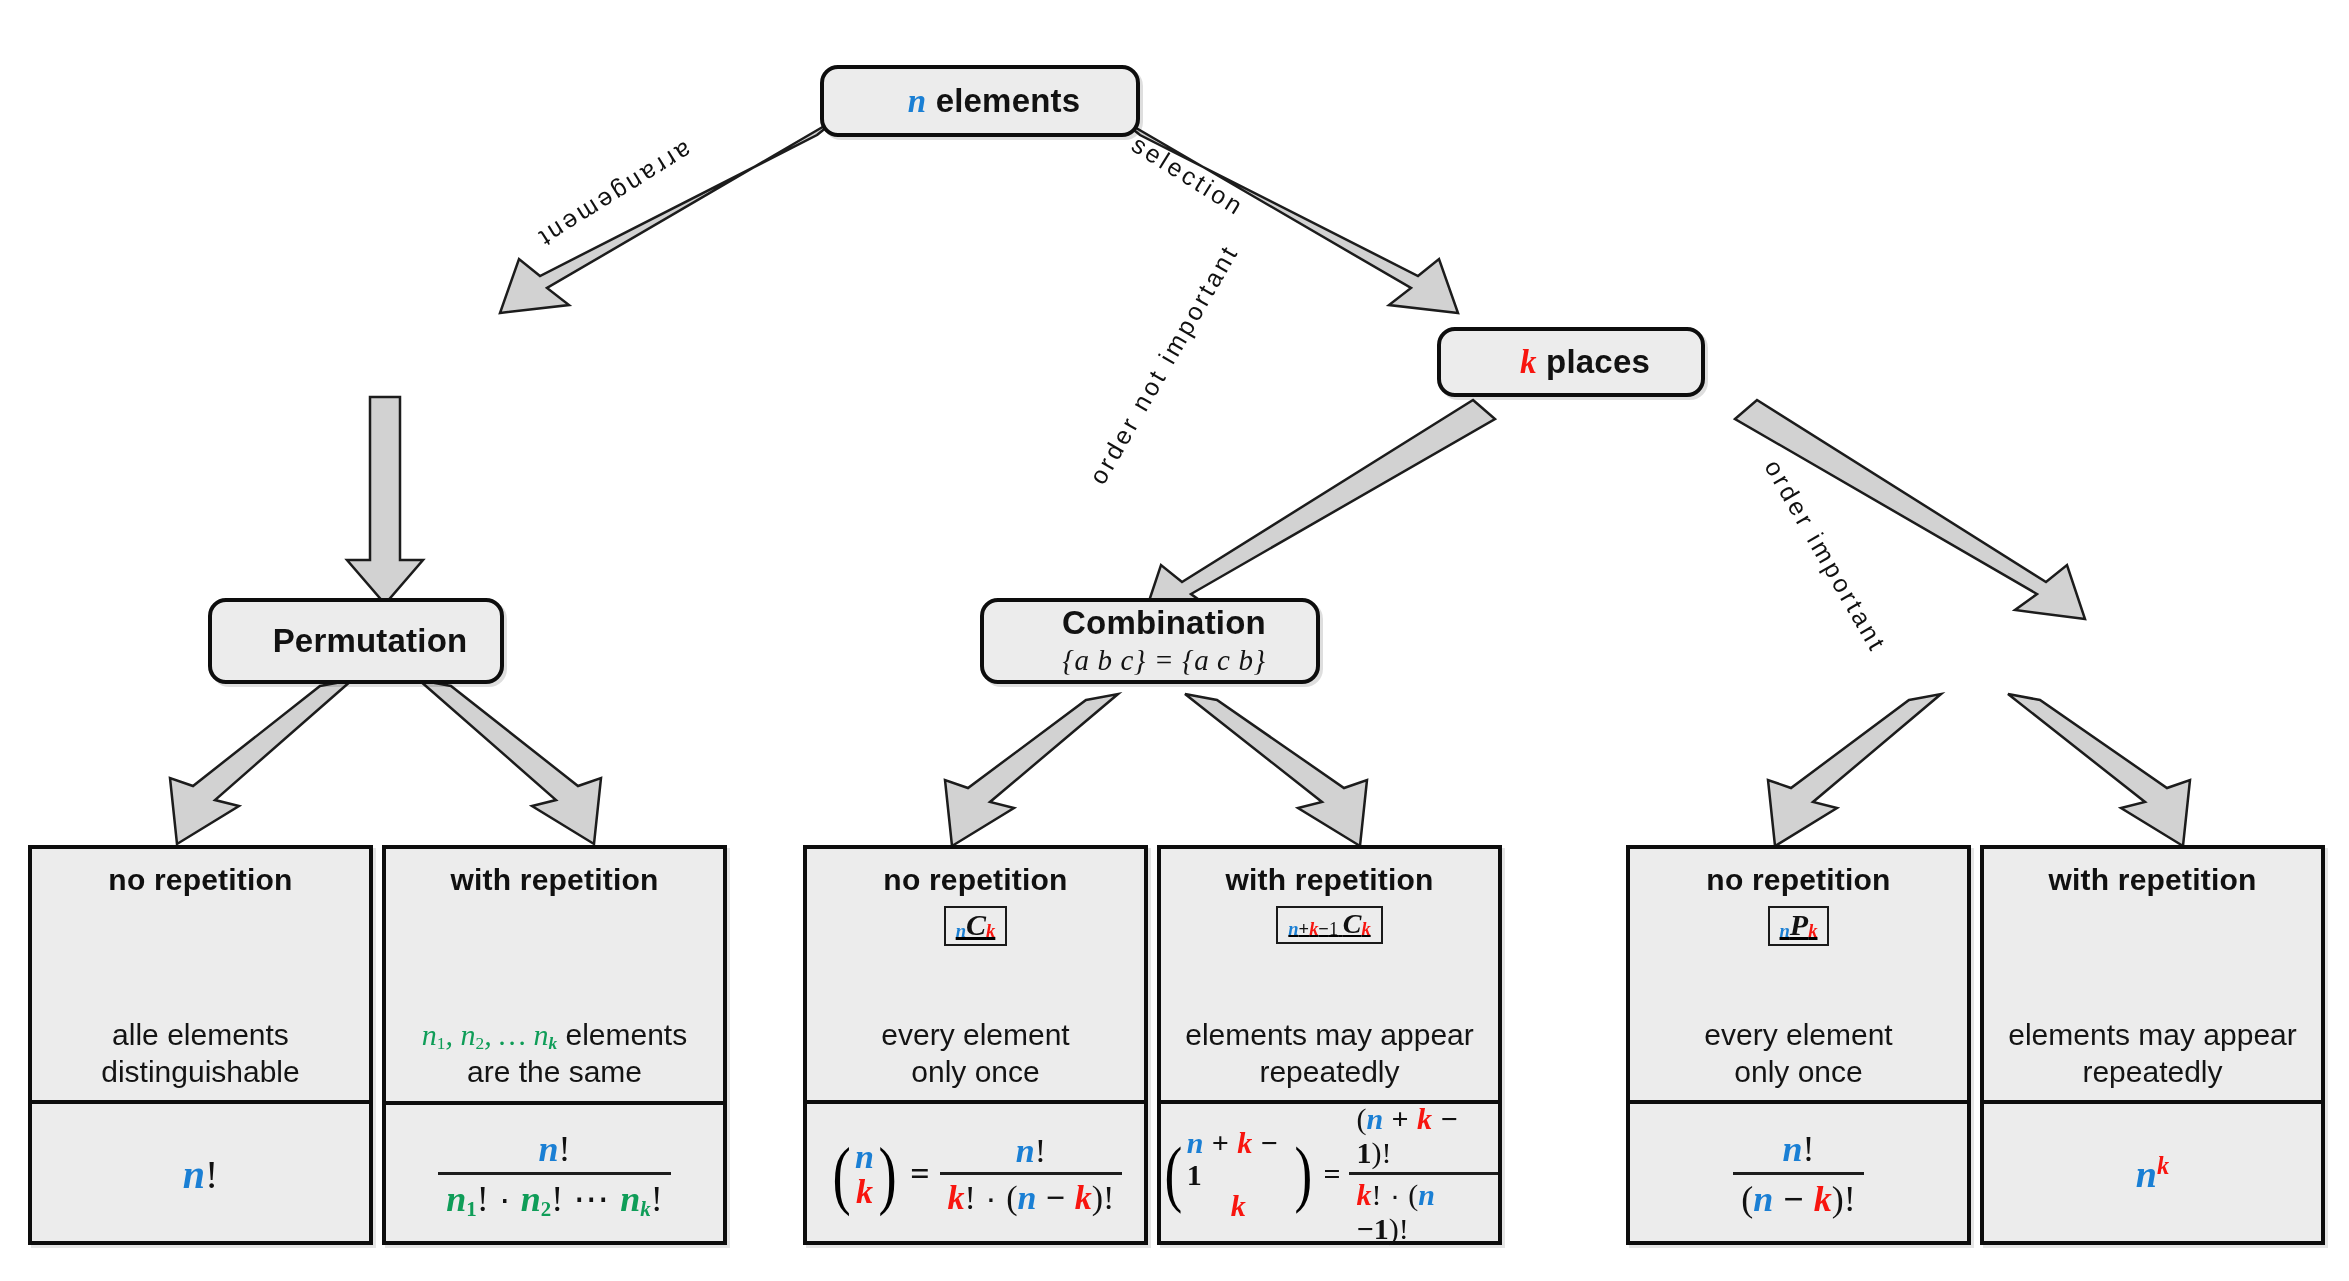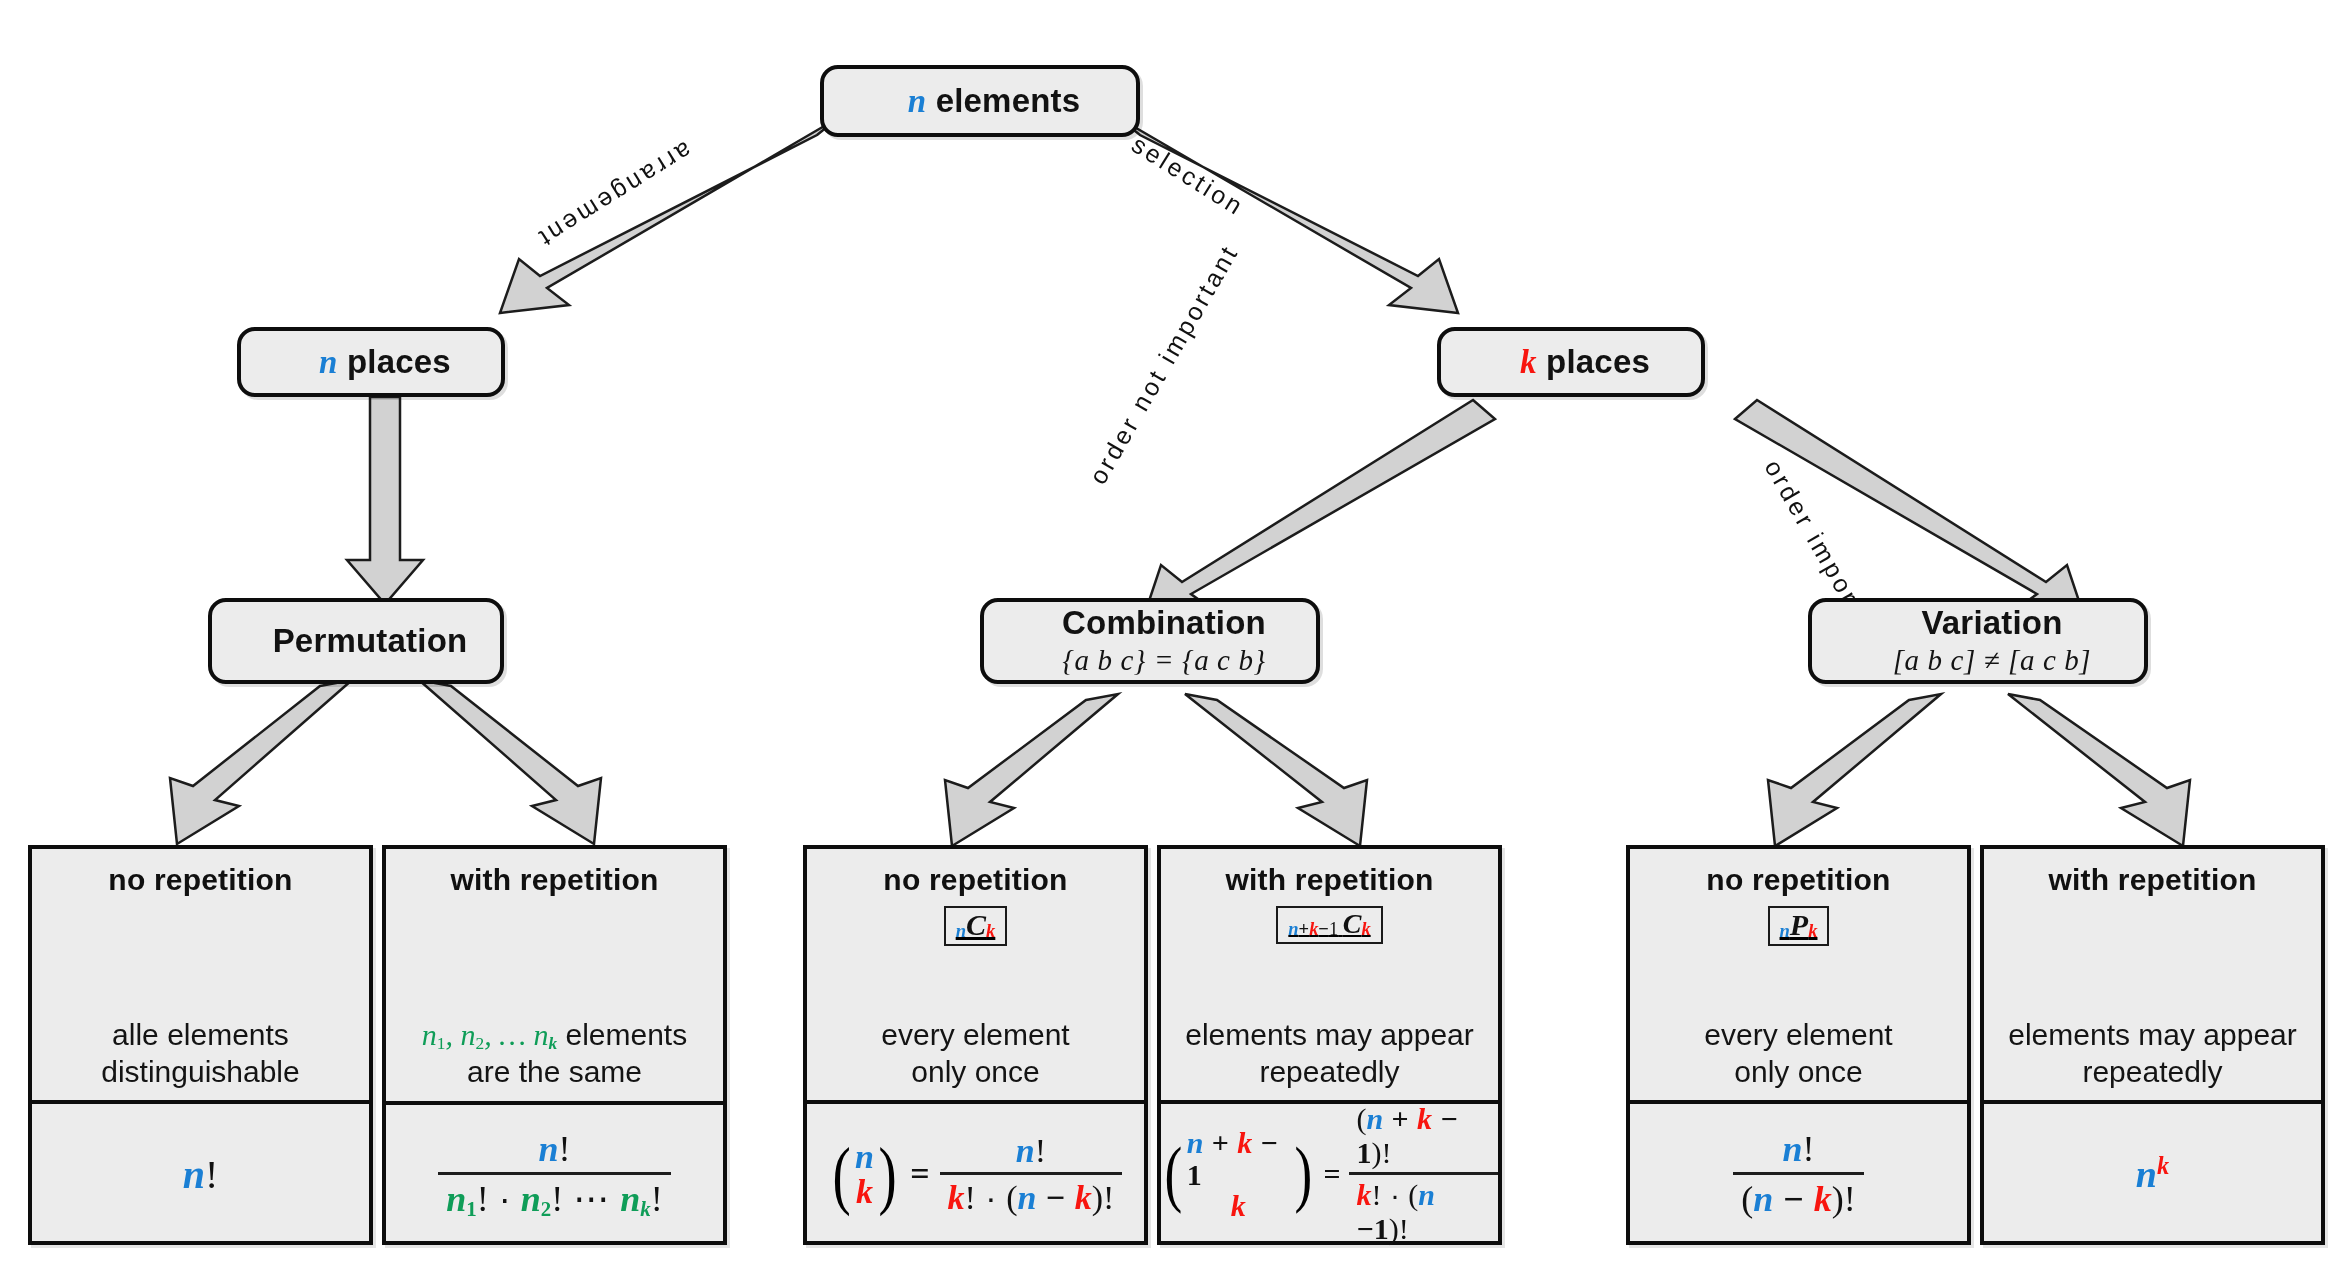--- a/index.html
+++ b/index.html
@@ -90,45 +90,36 @@
   <div class="elabel" style="left:1880px;top:462px;transform:translate(-50%,-50%) rotate(60deg);">
     <span>order important</span>
   </div>
 
   <div class="rnode" style="left:820px;top:65px;width:320px;height:72px;">
     <div class="ttl">
       <span class="m blue">n</span>&nbsp;<span>elements</span>
     </div>
   </div>
 
-  <div class="rnode" style="left:237px;top:327px;width:268px;height:70px;">
-    <div class="ttl">
-      <span class="m blue">n</span>&nbsp;<span>places</span>
-    </div>
-  </div>
 
   <div class="rnode" style="left:1437px;top:327px;width:268px;height:70px;">
     <div class="ttl">
       <span class="m red">k</span>&nbsp;<span>places</span>
     </div>
   </div>
 
   <div class="rnode" style="left:208px;top:598px;width:296px;height:86px;">
     <div class="ttl">Permutation</div>
   </div>
 
   <div class="rnode" style="left:980px;top:598px;width:340px;height:86px;">
     <div class="ttl">Combination</div>
     <div class="sub">{a b c} = {a c b}</div>
   </div>
 
-  <div class="rnode" style="left:1808px;top:598px;width:340px;height:86px;">
-    <div class="ttl">Variation</div>
-    <div class="sub">[a b c] ≠ [a c b]</div>
-  </div>
 
   <div class="leaf" style="left:28px;top:845px;width:345px;height:400px;">
     <div class="top">
       <div class="hdr">no repetition</div>
     </div>
     <div class="mid">
       <div class="desc">
         <span>alle elements</span><br>
         <span>distinguishable</span>
       </div>

